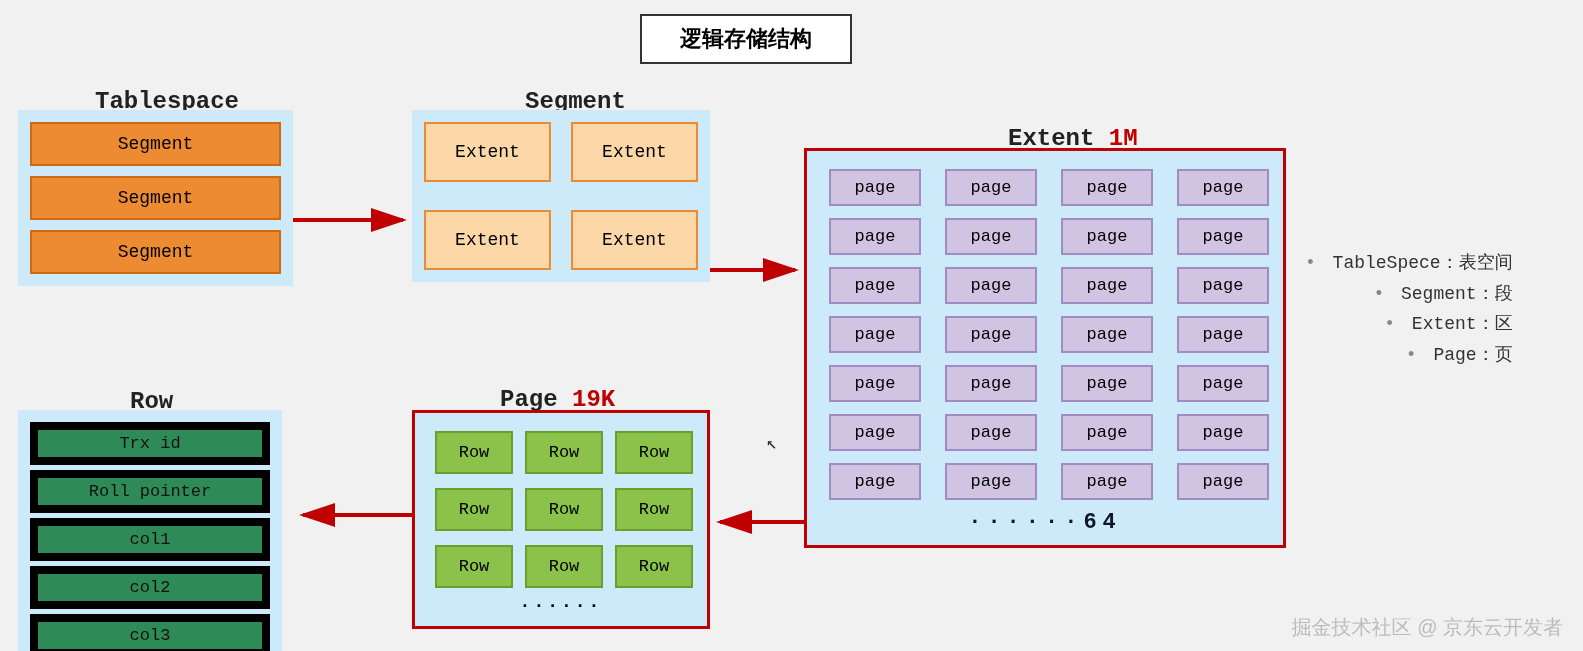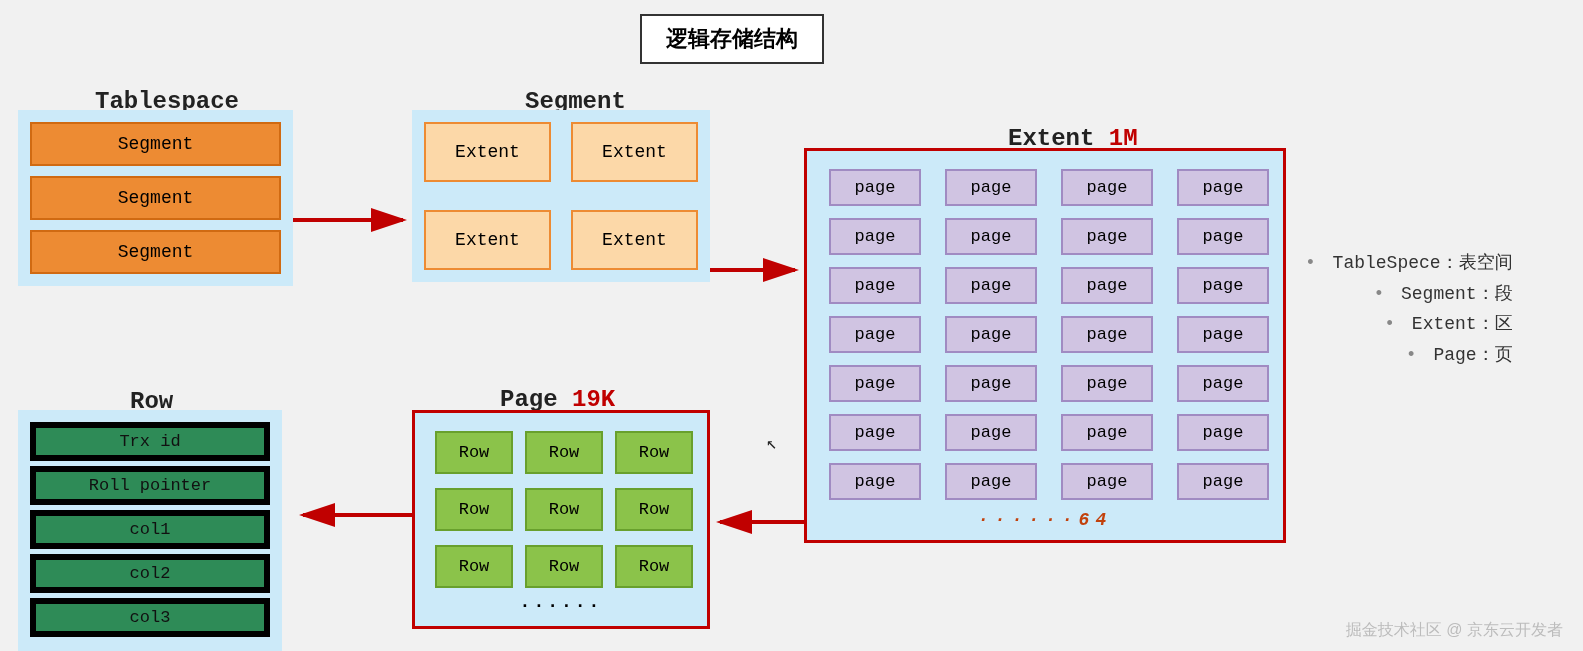--- a/index.html
+++ b/index.html
@@ -7,21 +7,21 @@
     width: 1583px;
     height: 651px;
     background: #f1f1f1;
     font-family: "Courier New", monospace;
     position: relative;
     overflow: hidden;
   }
   .title-box {
     border: 2px solid #333;
     background: #fff;
-    padding: 8px 24px;
+    padding: 8px 38px;
     font-size: 22px;
     font-weight: bold;
     font-family: "SimHei","Microsoft YaHei",sans-serif;
     position: absolute;
     left: 640px; top: 14px;
   }
   .section-label {
     position: absolute;
     font-size: 24px;
     font-weight: bold;
@@ -68,26 +68,25 @@
   }
   .page-item {
     background: #d0c4e2;
     border: 2px solid #a08bc2;
     text-align: center;
     padding: 7px 0;
     font-size: 17px;
   }
   .dots64 {
     text-align: center;
-    font-size: 18px;
+    font-size: 22px;
     font-weight: bold;
     letter-spacing: 6px;
-    color: #c2410c;
+    color: #0f172a;
     margin-top: 10px;
-    font-style: italic;
   }
   .pagebox {
     position: absolute;
     border: 3px solid #c00000;
     background: #cceaf9;
     padding: 18px 20px 10px 20px;
   }
   .row-grid {
     display: grid;
     grid-template-columns: repeat(3, 78px);
@@ -110,42 +109,42 @@
   .rowbox {
     position: absolute;
     background: #cceaf9;
     padding: 12px;
     display: flex;
     flex-direction: column;
     gap: 5px;
   }
   .row-detail-item {
     background: #2e8b57;
-    border: 6px solid #000000;
+    border: 8px solid #000000;
     color: #111;
     text-align: center;
     padding: 4px 0;
     font-size: 17px;
     width: 240px;
   }
   .legend {
     position: absolute;
     left: 1305px; top: 248px;
     font-family: "SimSun","Courier New",monospace;
     font-size: 18px;
     color: #333;
     line-height: 1.7;
     text-align: right;
   }
   .legend li { list-style: none; }
   .legend li::before { content: "• "; color: #888; margin-right: 6px; }
   .watermark {
     position: absolute;
     right: 20px; bottom: 10px;
-    font-size: 16px;
+    font-size: 20px;
     color: #999;
     font-family: "Microsoft YaHei",sans-serif;
     opacity: 0.6;
   }
   svg.arrow { position: absolute; overflow: visible; }
   .cursor {
     position: absolute;
     left: 766px; top: 432px;
     font-size: 18px;
     color: #222;

